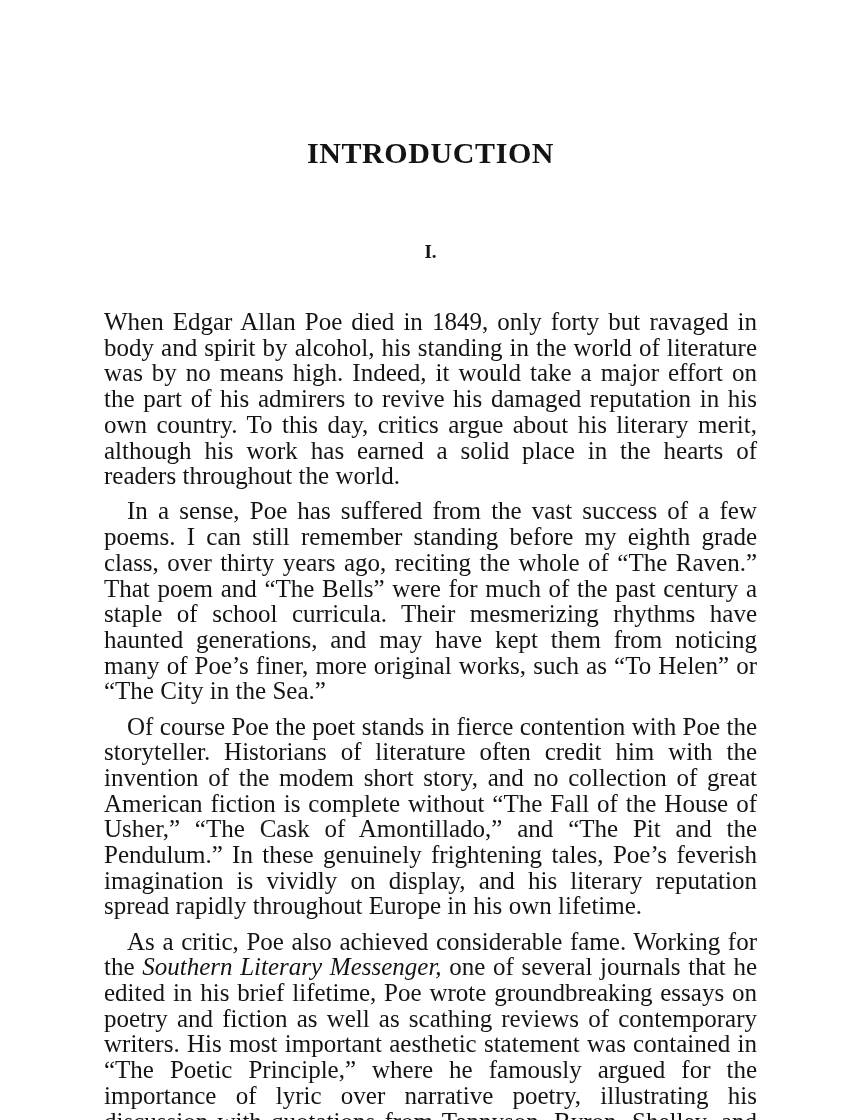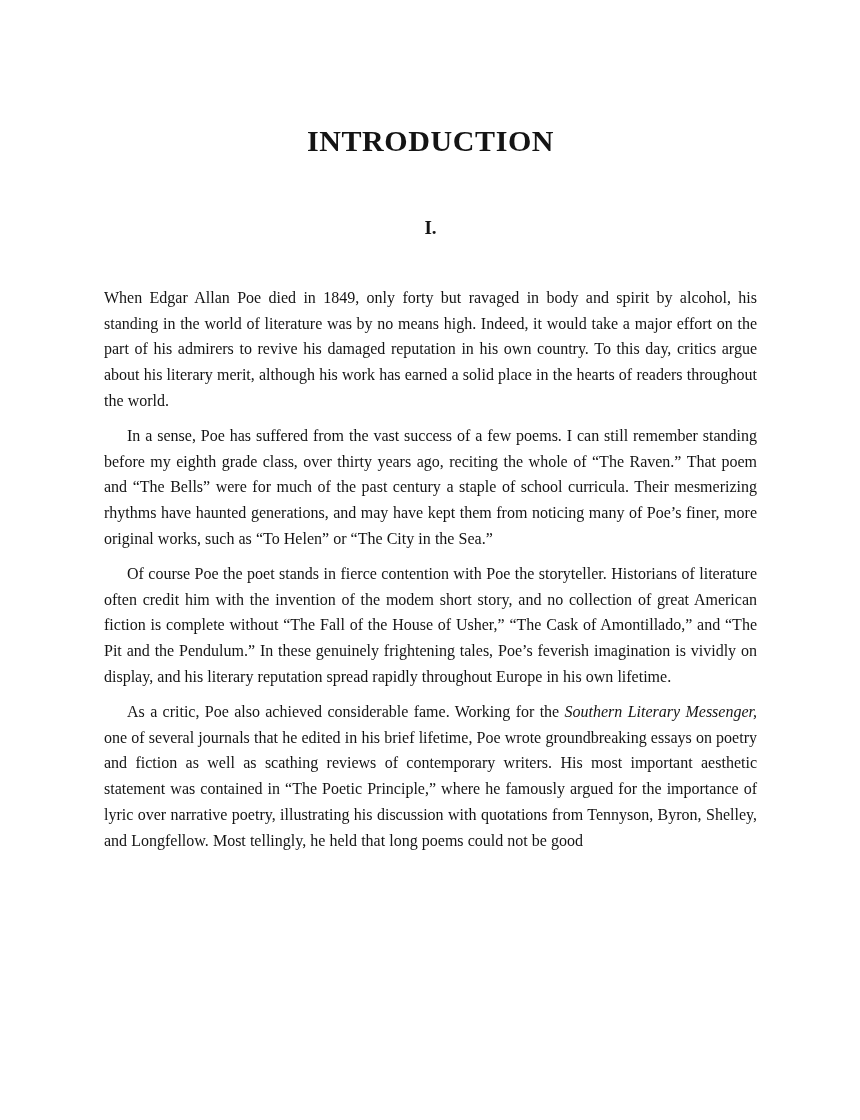--- a/index.html
+++ b/index.html
@@ -22,21 +22,21 @@
     background: #ffffff;
     box-sizing: border-box;
   }
   .content {
     position: absolute;
     left: 104px;
     top: 0;
     width: 653px;
   }
   .chapter-title {
-    margin: 0;
+    margin: 12px;
     padding: 0;
     text-align: center;
     font-weight: bold;
     font-size: 30px;
     line-height: 34px;
     letter-spacing: 0.6px;
     padding-top: 124px;
   }
   .section-number {
     margin: 0;
@@ -46,21 +46,21 @@
     font-size: 19px;
     line-height: 22px;
     padding-top: 59px;
   }
   .body-block {
     padding-top: 46px;
   }
   p.para {
     margin: 0 0 9.5px 0;
     padding: 0;
-    font-size: 16px;
+    font-size: 25px;
     line-height: 25.7px;
     text-align: justify;
     text-justify: inter-word;
     text-indent: 0;
     word-spacing: 0.1px;
     hyphens: none;
     -webkit-hyphens: none;
   }
   p.para.indented {
     text-indent: 23px;

